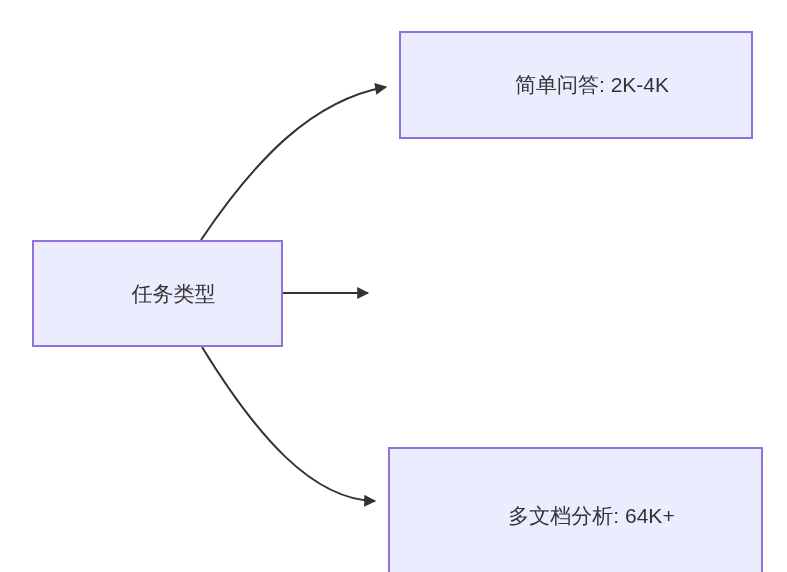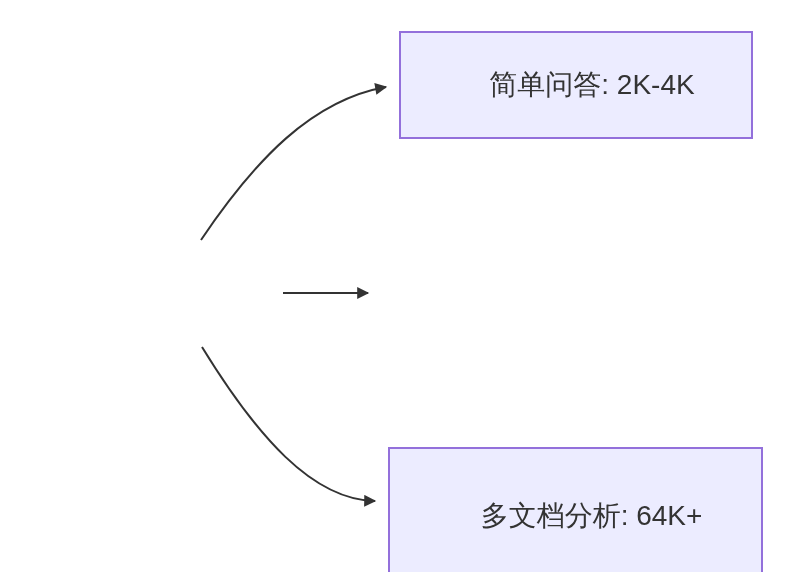--- a/index.html
+++ b/index.html
@@ -33,21 +33,21 @@
   }
   .node {
     position: absolute;
     box-sizing: border-box;
     background: var(--node-fill, #ECECFF);
     border: 2px solid var(--node-border, #9370DB);
     color: var(--text, #333333);
     display: flex;
     align-items: center;
     justify-content: center;
-    font-size: 28px;
+    font-size: 21px;
     line-height: 1.2;
     text-align: center;
     white-space: nowrap;
     padding-left: 32px;
   }
   .node-root   { left: 32px;  top: 240px; width: 251px; height: 107px; }
   .node-top    { left: 399px; top: 31px;  width: 354px; height: 108px; }
   .node-middle { left: 381px; top: 238px; width: 391px; height: 110px; }
   .node-bottom { left: 388px; top: 447px; width: 375px; height: 137px; text-align: center; }
 </style>
@@ -60,20 +60,23 @@
     <defs>
       <marker id="arrowhead" viewBox="0 0 10 10" refX="9" refY="5" markerWidth="14" markerHeight="12" markerUnits="userSpaceOnUse" orient="auto">
         <path class="arrowhead-shape" d="M0,0 L10,5 L0,10 z"></path>
       </marker>
     </defs>
     <path class="edge" d="M201,240 C255,160 312,100 386,87" marker-end="url(#arrowhead)"></path>
     <path class="edge" d="M283,293 L368,293" marker-end="url(#arrowhead)"></path>
     <path class="edge" d="M202,347 C256,435 312,500 375,501" marker-end="url(#arrowhead)"></path>
   </svg>
 
+  <div class="node node-root">
+    <span>任务类型</span>
+  </div>
 
   <div class="node node-top">
     <span>简单问答: 2K-4K</span>
   </div>
 
 
   <div class="node node-bottom">
     <span>多文档分析: 64K+</span>
   </div>
 

